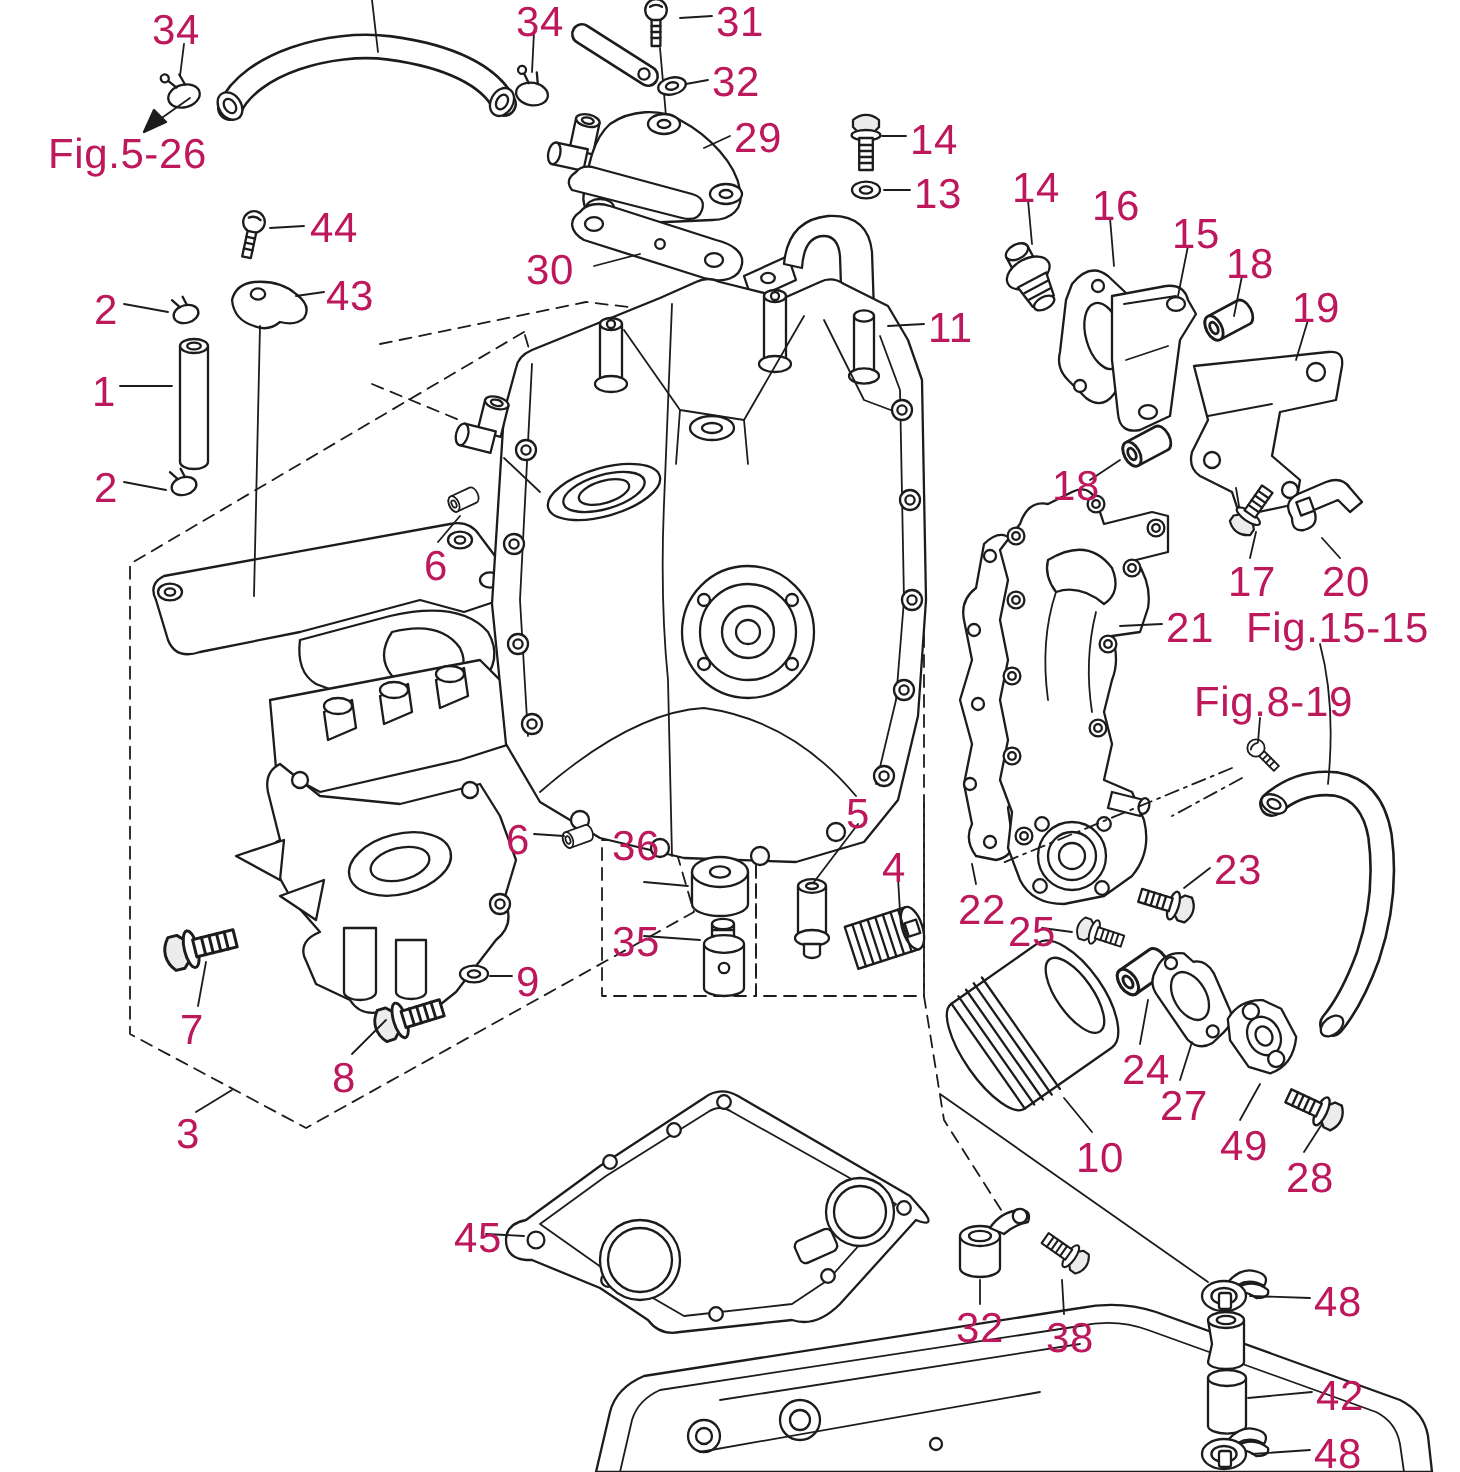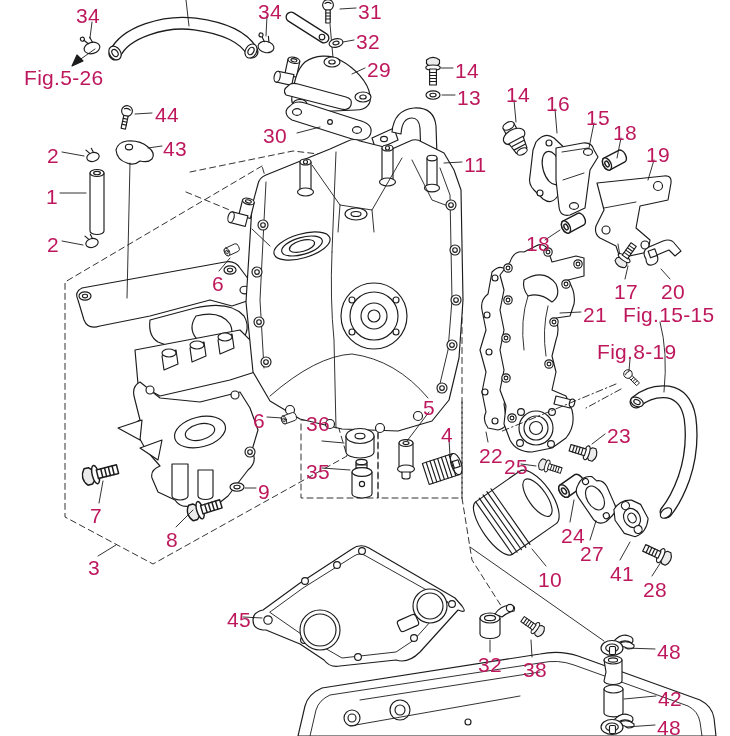--- a/index.html
+++ b/index.html
@@ -516,21 +516,21 @@
 <div class="lbl" style="left:423px;top:396px">5</div>
 <div class="lbl" style="left:441px;top:423px">4</div>
 <div class="lbl" style="left:306px;top:412px">36</div>
 <div class="lbl" style="left:306px;top:460px">35</div>
 <div class="lbl" style="left:479px;top:444px">22</div>
 <div class="lbl" style="left:504px;top:455px">25</div>
 <div class="lbl" style="left:607px;top:424px">23</div>
 <div class="lbl" style="left:561px;top:524px">24</div>
 <div class="lbl" style="left:580px;top:542px">27</div>
 <div class="lbl" style="left:538px;top:568px">10</div>
-<div class="lbl" style="left:610px;top:562px">41</div>
+<div class="lbl" style="left:610px;top:562px">49</div>
 <div class="lbl" style="left:643px;top:578px">28</div>
 <div class="lbl" style="left:258px;top:480px">9</div>
 <div class="lbl" style="left:90px;top:504px">7</div>
 <div class="lbl" style="left:166px;top:528px">8</div>
 <div class="lbl" style="left:88px;top:556px">3</div>
 <div class="lbl" style="left:227px;top:608px">45</div>
 <div class="lbl" style="left:478px;top:653px">32</div>
 <div class="lbl" style="left:523px;top:658px">38</div>
 <div class="lbl" style="left:657px;top:640px">48</div>
 <div class="lbl" style="left:658px;top:687px">42</div>

